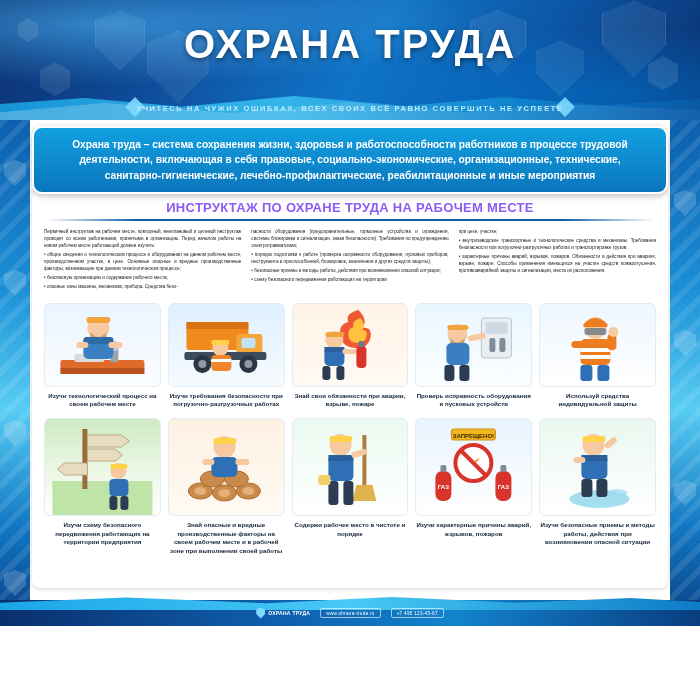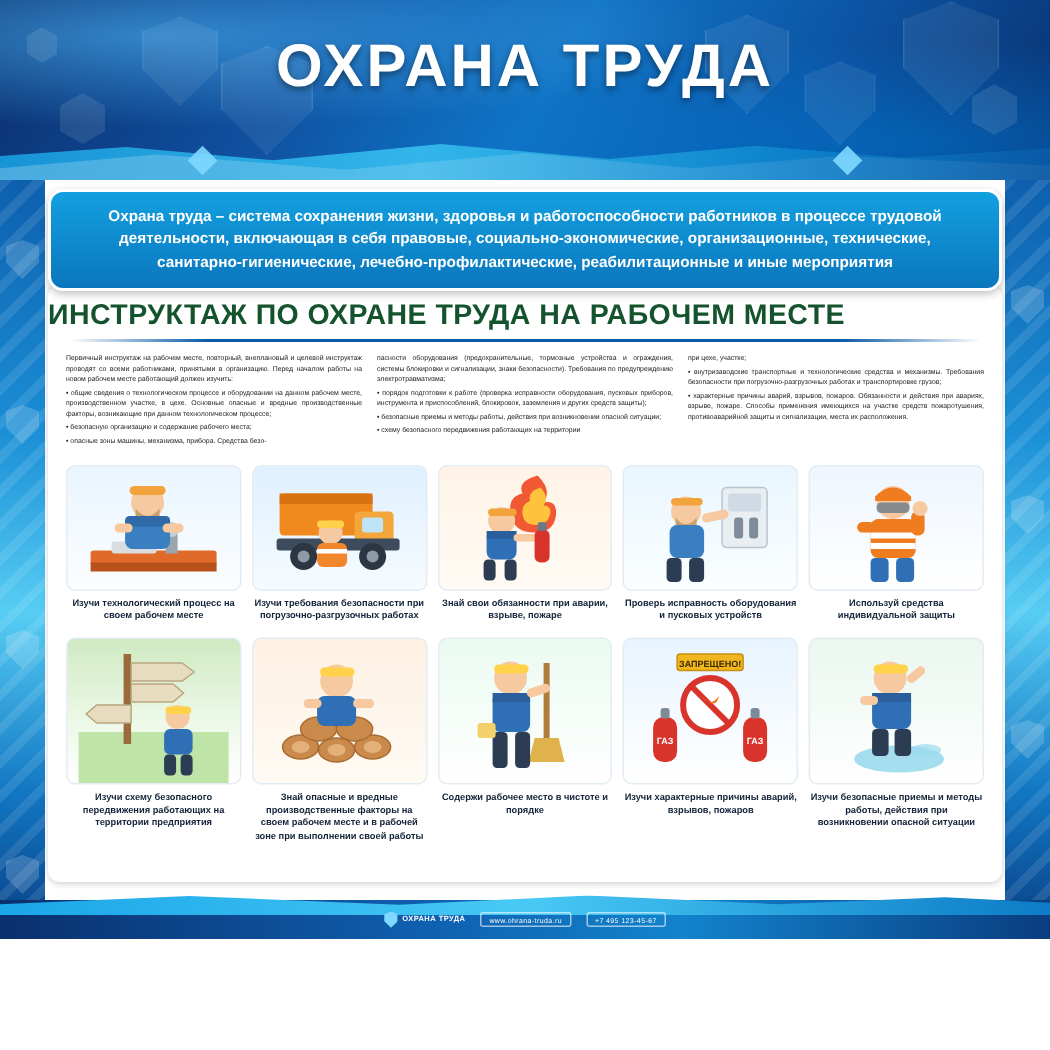--- a/index.html
+++ b/index.html
@@ -144,22 +144,23 @@
   .main-card {
     position: absolute;
     left: 32px; right: 32px; top: 190px; bottom: 38px;
     background: #ffffff;
     border-radius: 8px;
     box-shadow: 0 1px 4px rgba(0,0,0,.18);
     overflow: hidden;
   }
   .section-title {
     margin: 10px 0 4px;
-    color: #14532d;
-    font-size: 19px;
+    text-align: center;
+    color: #8b5cf6;
+    font-size: 13px;
     font-weight: bold;
     letter-spacing: .3px;
   }
   .title-rule {
     height: 2px;
     margin: 3px 14px 8px;
     background: linear-gradient(90deg, rgba(12,92,168,0), #0c5ca8 15%, #0c5ca8 85%, rgba(12,92,168,0));
   }
 
   
@@ -269,20 +270,21 @@
     <div class="shield sh5"></div>
     <div class="hex hx1"></div>
     <div class="hex hx2"></div>
     <div class="hex hx3"></div>
     <div class="wave"></div>
     <div class="wave2"></div>
     <div class="title">ОХРАНА ТРУДА</div>
   </div>
   <div class="diamond dm-left"></div>
   <div class="diamond dm-right"></div>
+  <div class="subtitle-strip">УЧИТЕСЬ НА ЧУЖИХ ОШИБКАХ, ВСЕХ СВОИХ ВСЁ РАВНО СОВЕРШИТЬ НЕ УСПЕЕТЕ</div>
 
   <div class="rail left">
     <div class="rshield" style="top:40px"></div>
     <div class="rshield" style="top:150px"></div>
     <div class="rshield" style="top:300px"></div>
     <div class="rshield" style="top:450px"></div>
   </div>
   <div class="rail right">
     <div class="rshield" style="top:70px"></div>
     <div class="rshield" style="top:210px"></div>

